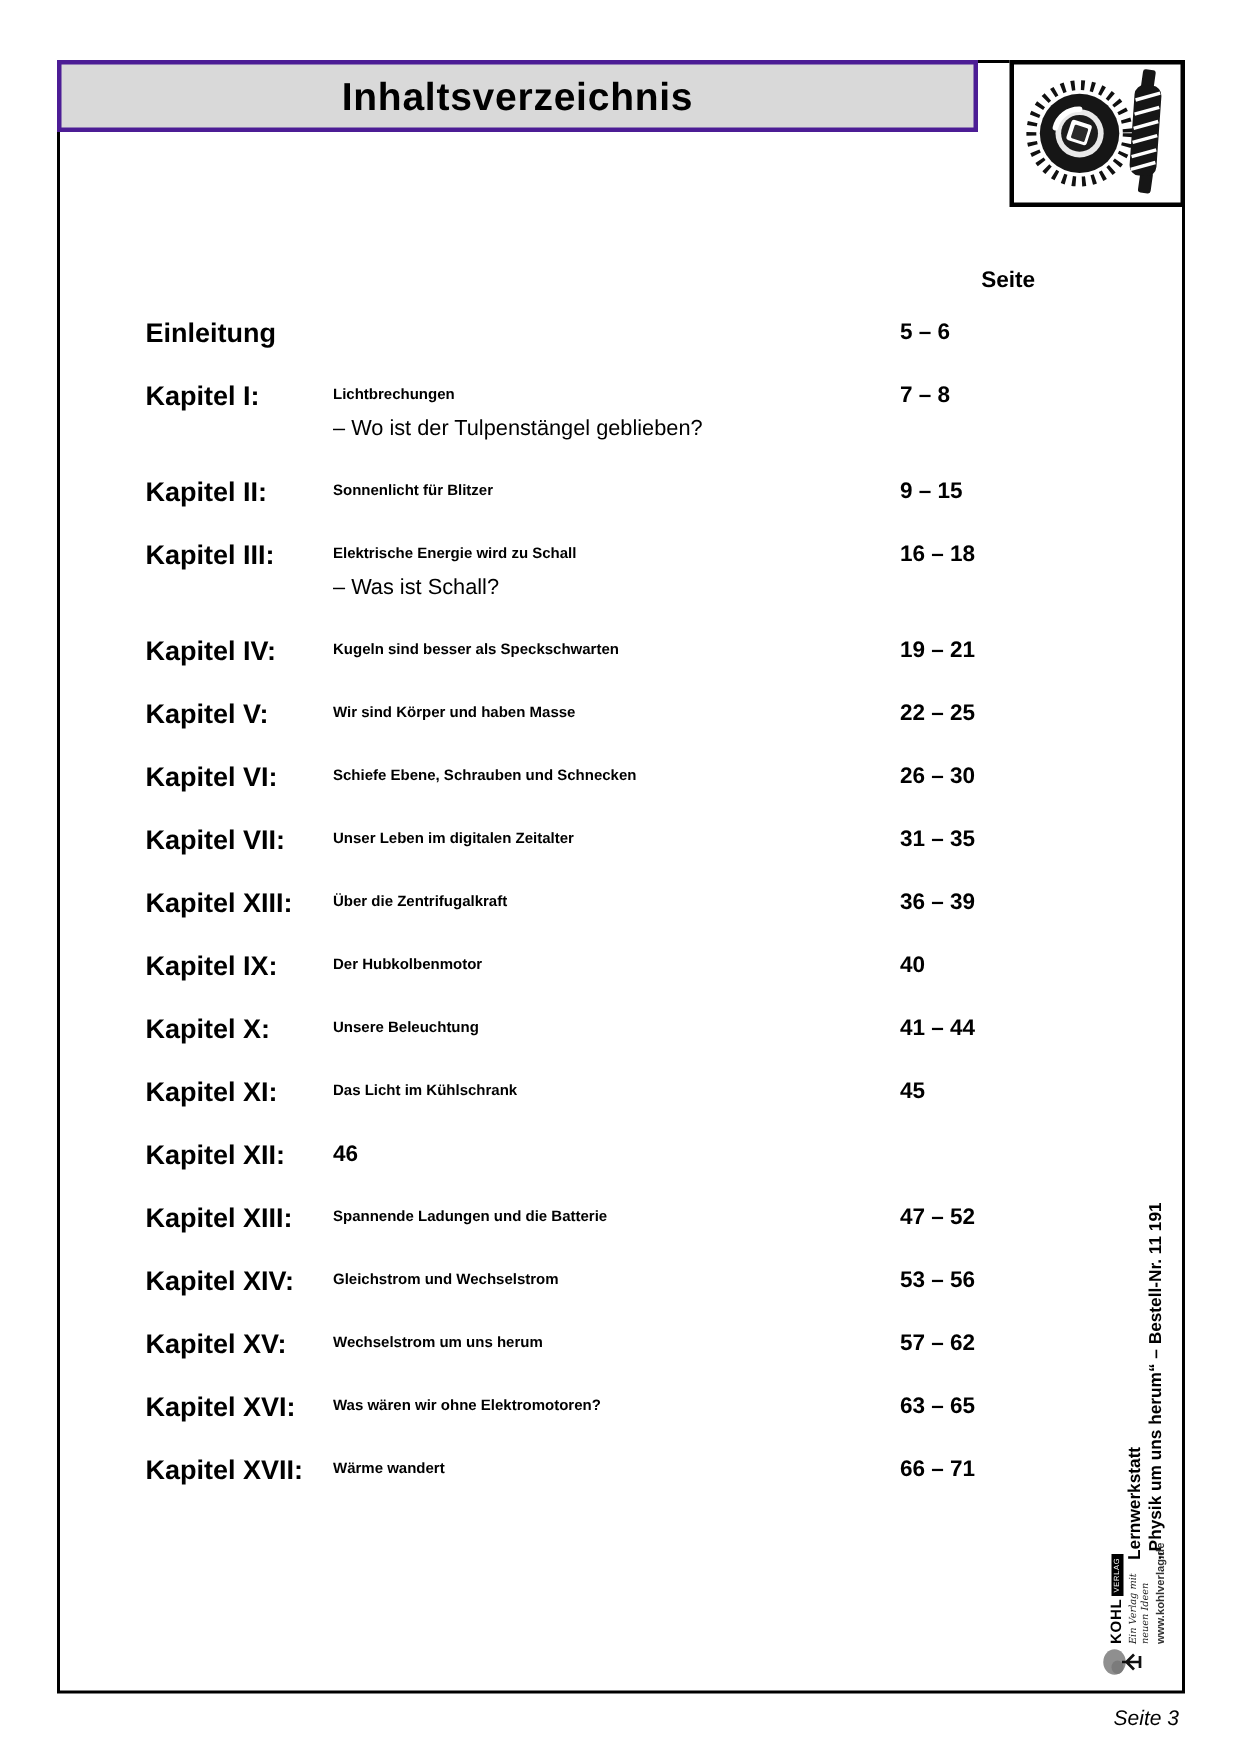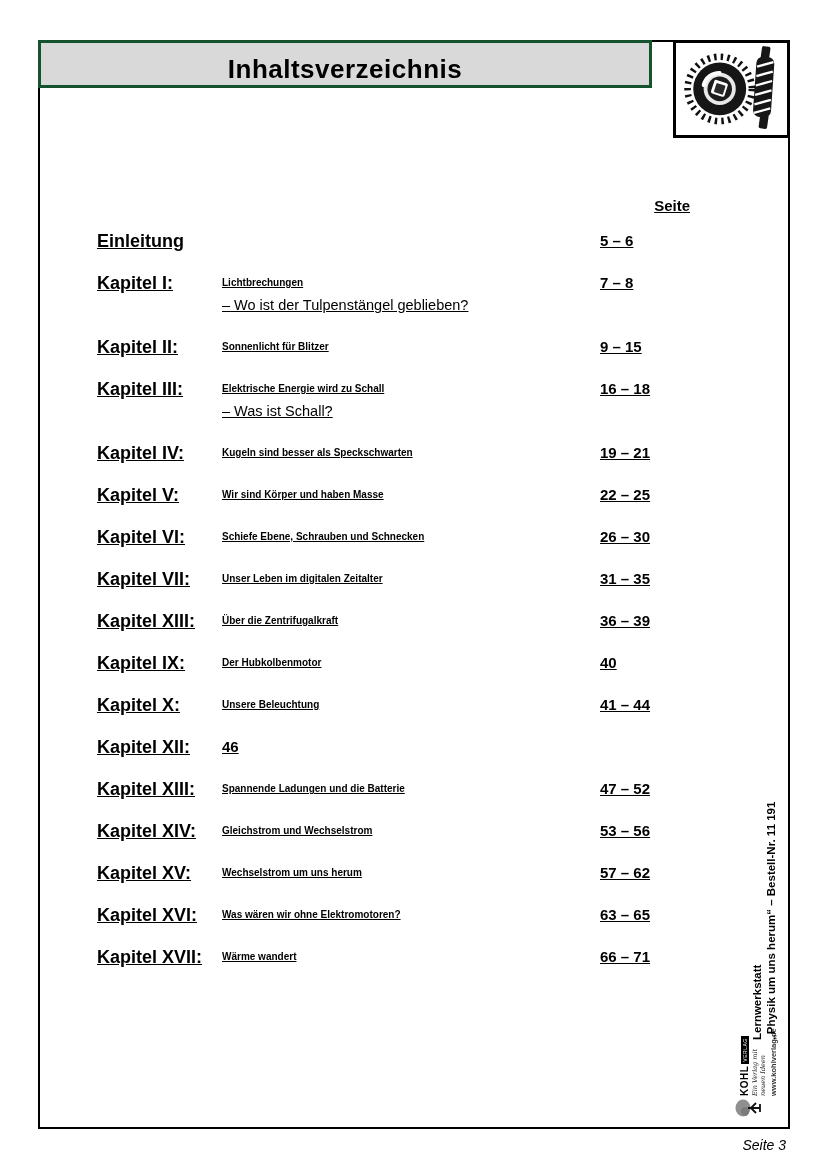--- a/index.html
+++ b/index.html
@@ -6,30 +6,30 @@
   body{
     width:827px;height:1169px;position:relative;background:#ffffff;
     font-family:"Liberation Sans", sans-serif;color:#000;overflow:hidden;
   }
   .frame{
     position:absolute;left:38px;top:40px;width:752px;height:1089px;
     border:2px solid #000;box-sizing:border-box;background:#fff;
   }
   .title-bar{
     position:absolute;left:38px;top:40px;width:614px;height:48px;
-    background:#d9d9d9;border:3px solid #14532d;box-sizing:border-box;
-    display:flex;align-items:flex-end;justify-content:center;
+    background:#d9d9d9;border:3px solid #4c1d95;box-sizing:border-box;
+    display:flex;align-items:center;justify-content:center;
   }
   .title-bar h1{margin:0;font-size:26px;font-weight:bold;letter-spacing:.5px;}
   .logo-box{
     position:absolute;left:673px;top:40px;width:117px;height:98px;
     background:#fff;border:3px solid #000;box-sizing:border-box;
     display:flex;align-items:center;justify-content:center;
   }
-  .content{position:absolute;left:97px;top:197px;width:593px;text-decoration:underline;}
+  .content{position:absolute;left:97px;top:178px;width:593px;}
   .seite-header{text-align:right;font-weight:bold;font-size:15px;line-height:18px;}
   .row{display:flex;margin-top:24px;}
   .row.first{margin-top:17px;}
   .col-label{width:125px;flex-shrink:0;font-weight:bold;font-size:18px;line-height:18px;}
   .col-main{flex:1;min-width:0;}
   .chapter-title{font-weight:bold;font-size:10px;line-height:18px;}
   .chapter-sub{font-weight:normal;font-size:14.5px;line-height:18px;margin-top:4px;}
   .col-pages{width:90px;flex-shrink:0;text-align:left;font-weight:bold;font-size:15px;line-height:18px;}
   .side-note{
     position:absolute;left:750px;top:1040px;width:250px;
@@ -160,20 +160,27 @@
         <div class="col-pages">40</div>
       </div>
       <div class="row">
         <div class="col-label">Kapitel X:</div>
         <div class="col-main">
           <div class="chapter-title">Unsere Beleuchtung</div>
         </div>
         <div class="col-pages">41 – 44</div>
       </div>
       <div class="row">
+        <div class="col-label">Kapitel XI:</div>
+        <div class="col-main">
+          <div class="chapter-title">Das Licht im Kühlschrank</div>
+        </div>
+        <div class="col-pages">45</div>
+      </div>
+      <div class="row">
         <div class="col-label">Kapitel XII:</div>
         <div class="col-pages">46</div>
       </div>
       <div class="row">
         <div class="col-label">Kapitel XIII:</div>
         <div class="col-main">
           <div class="chapter-title">Spannende Ladungen und die Batterie</div>
         </div>
         <div class="col-pages">47 – 52</div>
       </div>

